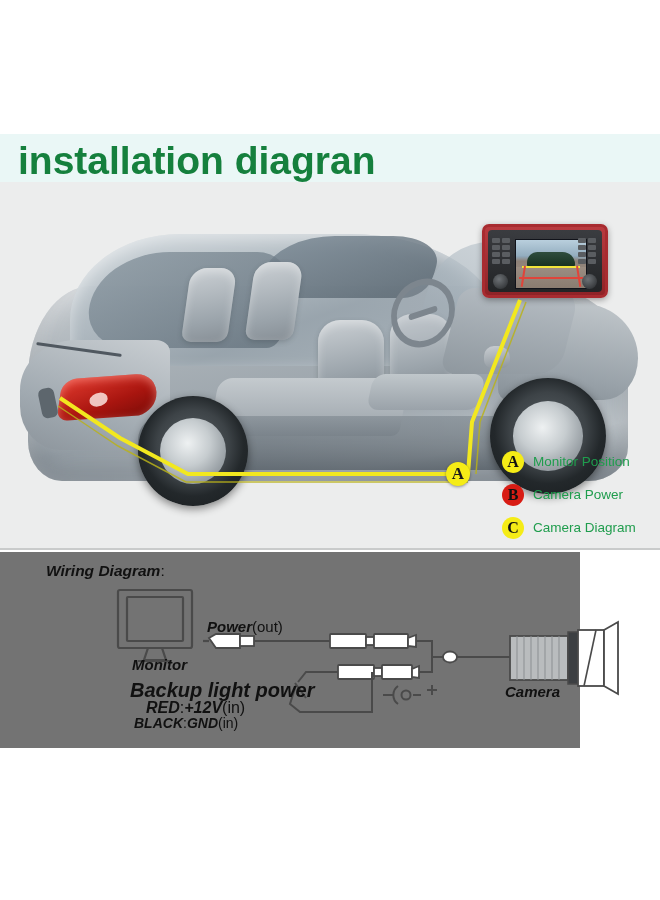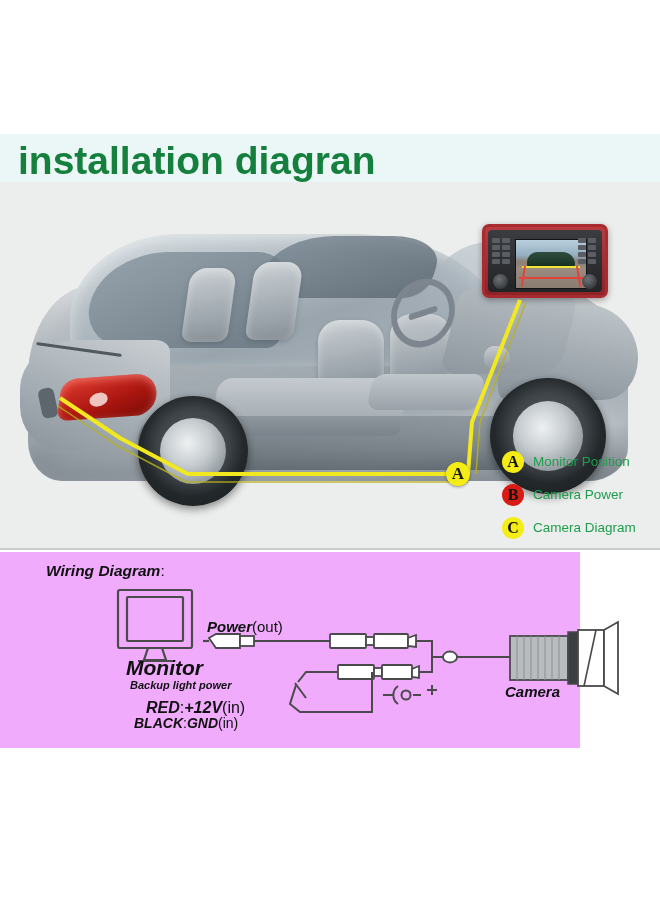--- a/index.html
+++ b/index.html
@@ -238,36 +238,36 @@
   }
   .legend-dot.yellow{background:#f5ec16;}
   .legend-dot.red{background:#d81c14;}
   .legend-label{
     margin-left:9px;font-size:13.5px;color:#1f9d4d;font-weight:400;
     white-space:nowrap;font-family:"Liberation Sans", sans-serif;
   }
 
   
   .wiring-panel{
-    position:absolute;left:0;top:552px;width:580px;height:196px;background:#f0abfc;
+    position:absolute;left:0;top:552px;width:580px;height:196px;background:#737373;
   }
   .wiring-title{
     position:absolute;left:46px;top:10px;
     font-size:15.5px;font-weight:700;font-style:italic;color:#111;
     font-family:"Liberation Sans", sans-serif;white-space:nowrap;
   }
   .wiring-title .colon{font-style:normal;font-weight:400;}
 
   .w-label{
     position:absolute;font-family:"Liberation Sans", sans-serif;
     font-weight:700;font-style:italic;color:#111;white-space:nowrap;
   }
-  .lbl-monitor{left:126px;top:104px;font-size:21px;text-align:center;}
+  .lbl-monitor{left:132px;top:104px;font-size:15px;text-align:center;}
   .lbl-video{left:207px;top:66px;font-size:15px;}
-  .lbl-backup{left:130px;top:127px;font-size:11px;}
+  .lbl-backup{left:130px;top:127px;font-size:20px;}
   .lbl-red{left:146px;top:147px;font-size:16px;}
   .lbl-black{left:134px;top:163px;font-size:14px;}
   .lbl-camera{left:505px;top:131px;font-size:15px;font-style:italic;}
   .w-label .norm{font-style:normal;font-weight:400;margin-top:16px;}
 
   svg.wiring-svg{position:absolute;left:0;top:0;width:660px;height:196px;}
 
   
   .bottom-space{position:absolute;left:0;top:748px;width:660px;height:152px;background:#ffffff;}
 </style>

